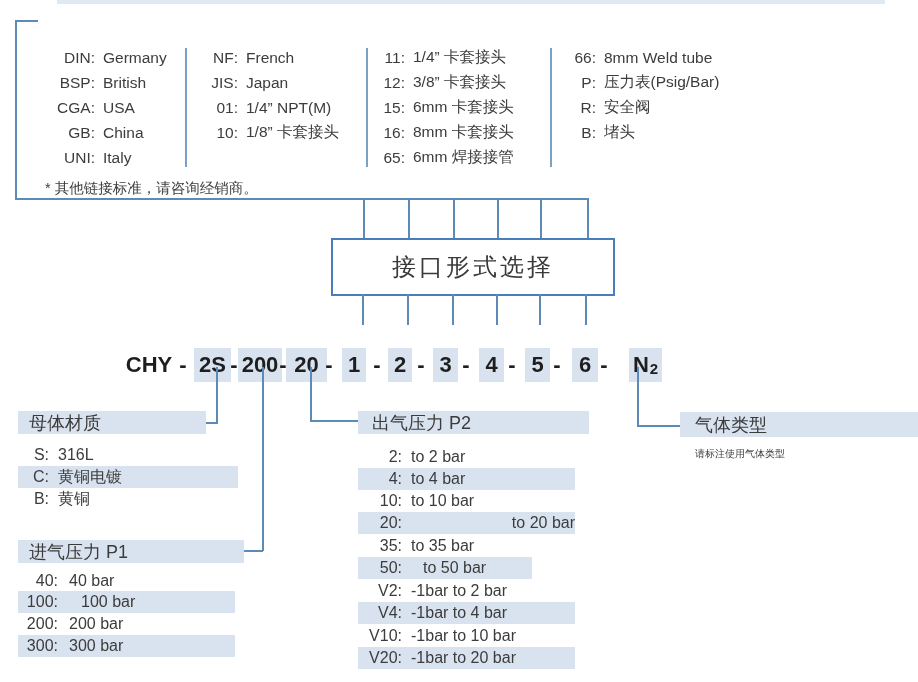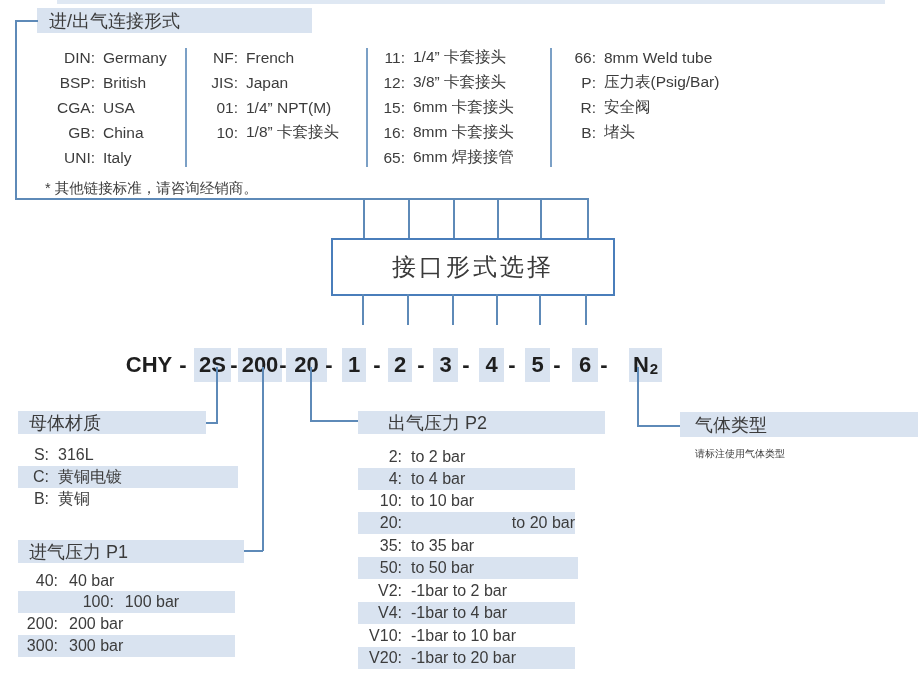--- a/index.html
+++ b/index.html
@@ -35,23 +35,20 @@
   .seg .sub{font-size:15px;font-weight:bold;margin-left:1px;align-self:flex-end;line-height:26px;}
   .note{position:absolute;font-size:14.5px;color:#3c3c3c;white-space:nowrap;}
 </style>
 </head>
 <body>
 
 <div id="canvas">
 
   <div class="abs" style="left:57px;top:0;width:828px;height:4px;background:#dfe8f3;"></div>
 
-  <div class="hdr" style="left:37px;top:8px;width:263px;height:25px;padding-left:12px;">
-    <span>进/出气连接形式</span>
-  </div>
 
   <div class="ln" style="left:15px;top:20px;width:23px;height:1.5px;"></div>
   <div class="ln" style="left:15px;top:20px;width:1.5px;height:179px;"></div>
   <div class="ln" style="left:15px;top:198px;width:573px;height:1.5px;"></div>
 
   <div class="tcol" style="left:40px;">
     <div class="trow">
         <span class="c" style="width:55px">DIN:</span>
         <span class="d">Germany</span>
       </div>
@@ -210,34 +207,34 @@
       <span class="d">黄铜</span>
   </div>
 
   <div class="hdr" style="left:18px;top:540px;width:215px;height:23px;padding-left:11px;">
     <span>进气压力 P1</span>
   </div>
   <div class="orow" style="left:18px;top:570px;width:217px;">
     <span class="c" style="width:40px">40:</span>
       <span class="d" style="margin-left:11px">40 bar</span>
   </div>
-  <div class="orow hlbg" style="left:18px;top:591px;width:217px;justify-content:center;">
+  <div class="orow hlbg" style="left:18px;top:591px;width:217px;">
     <span class="c" style="width:40px">100:</span>
-      <span class="d" style="margin-left:11px">100 bar</span>
+      <span class="d" style="margin-left:23px">100 bar</span>
   </div>
   <div class="orow" style="left:18px;top:613px;width:217px;">
     <span class="c" style="width:40px">200:</span>
       <span class="d" style="margin-left:11px">200 bar</span>
   </div>
   <div class="orow hlbg" style="left:18px;top:635px;width:217px;">
     <span class="c" style="width:40px">300:</span>
       <span class="d" style="margin-left:11px">300 bar</span>
   </div>
 
-  <div class="hdr" style="left:358px;top:411px;width:217px;height:23px;padding-left:30px;">
+  <div class="hdr" style="left:358px;top:411px;width:217px;height:23px;padding-left:14px;">
     <span>出气压力 P2</span>
   </div>
   <div class="orow" style="left:358px;top:446px;width:217px;">
     <span class="c" style="width:44px">2:</span>
       <span class="d">to 2 bar</span>
   </div>
   <div class="orow hlbg" style="left:358px;top:468px;width:217px;">
     <span class="c" style="width:44px">4:</span>
       <span class="d">to 4 bar</span>
   </div>
@@ -246,21 +243,21 @@
       <span class="d">to 10 bar</span>
   </div>
   <div class="orow hlbg" style="left:358px;top:512px;width:217px;justify-content:space-between;">
     <span class="c" style="width:44px">20:</span>
       <span class="d">to 20 bar</span>
   </div>
   <div class="orow" style="left:358px;top:535px;width:217px;">
     <span class="c" style="width:44px">35:</span>
       <span class="d">to 35 bar</span>
   </div>
-  <div class="orow hlbg" style="left:358px;top:557px;width:220px;">
+  <div class="orow hlbg" style="left:358px;top:557px;width:174px;gap:12px;">
     <span class="c" style="width:44px">50:</span>
       <span class="d">to 50 bar</span>
   </div>
   <div class="orow" style="left:358px;top:580px;width:217px;">
     <span class="c" style="width:44px">V2:</span>
       <span class="d">-1bar to 2 bar</span>
   </div>
   <div class="orow hlbg" style="left:358px;top:602px;width:217px;">
     <span class="c" style="width:44px">V4:</span>
       <span class="d">-1bar to 4 bar</span>

